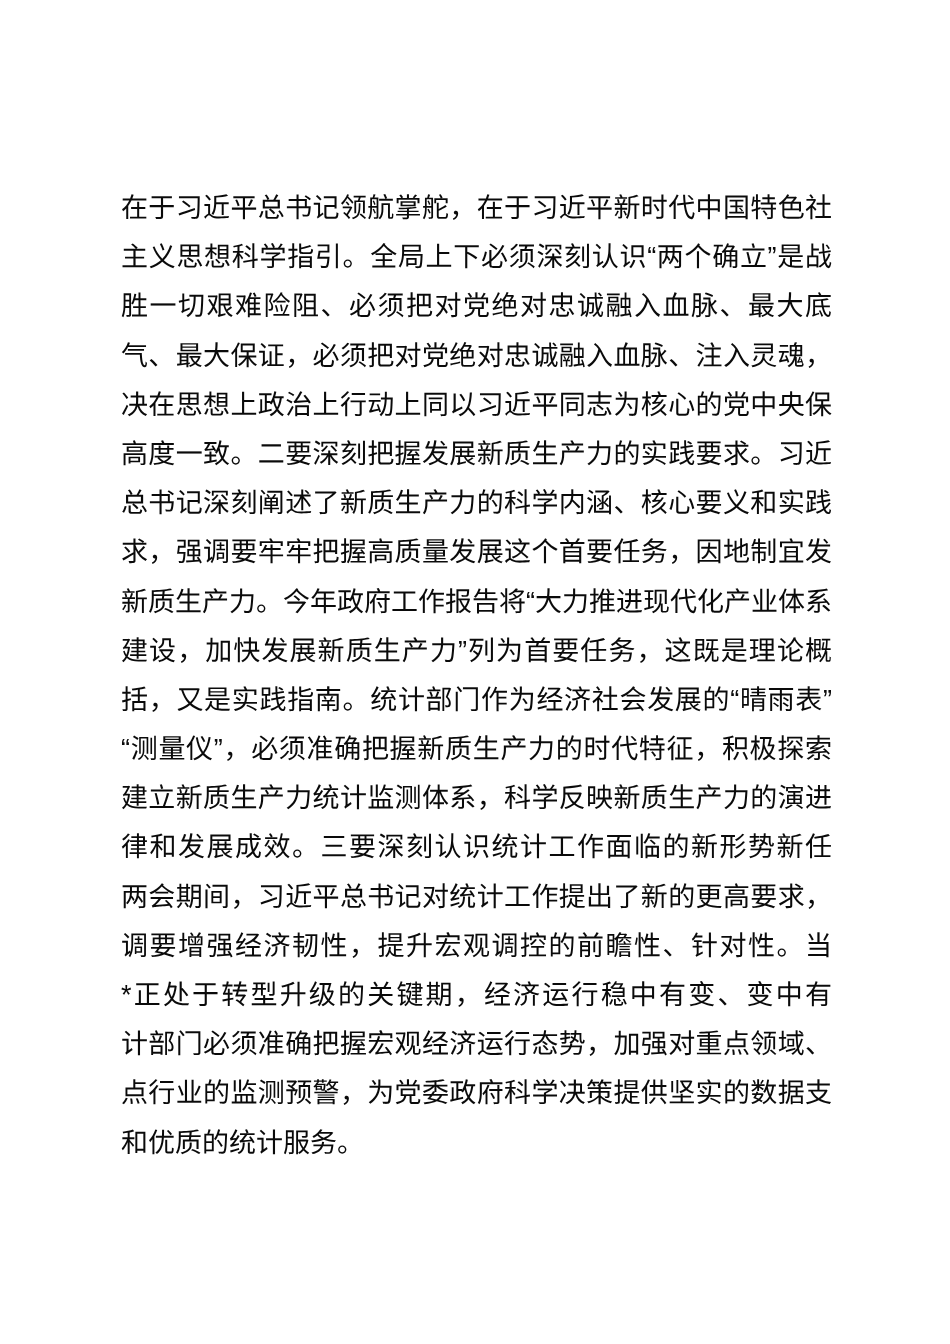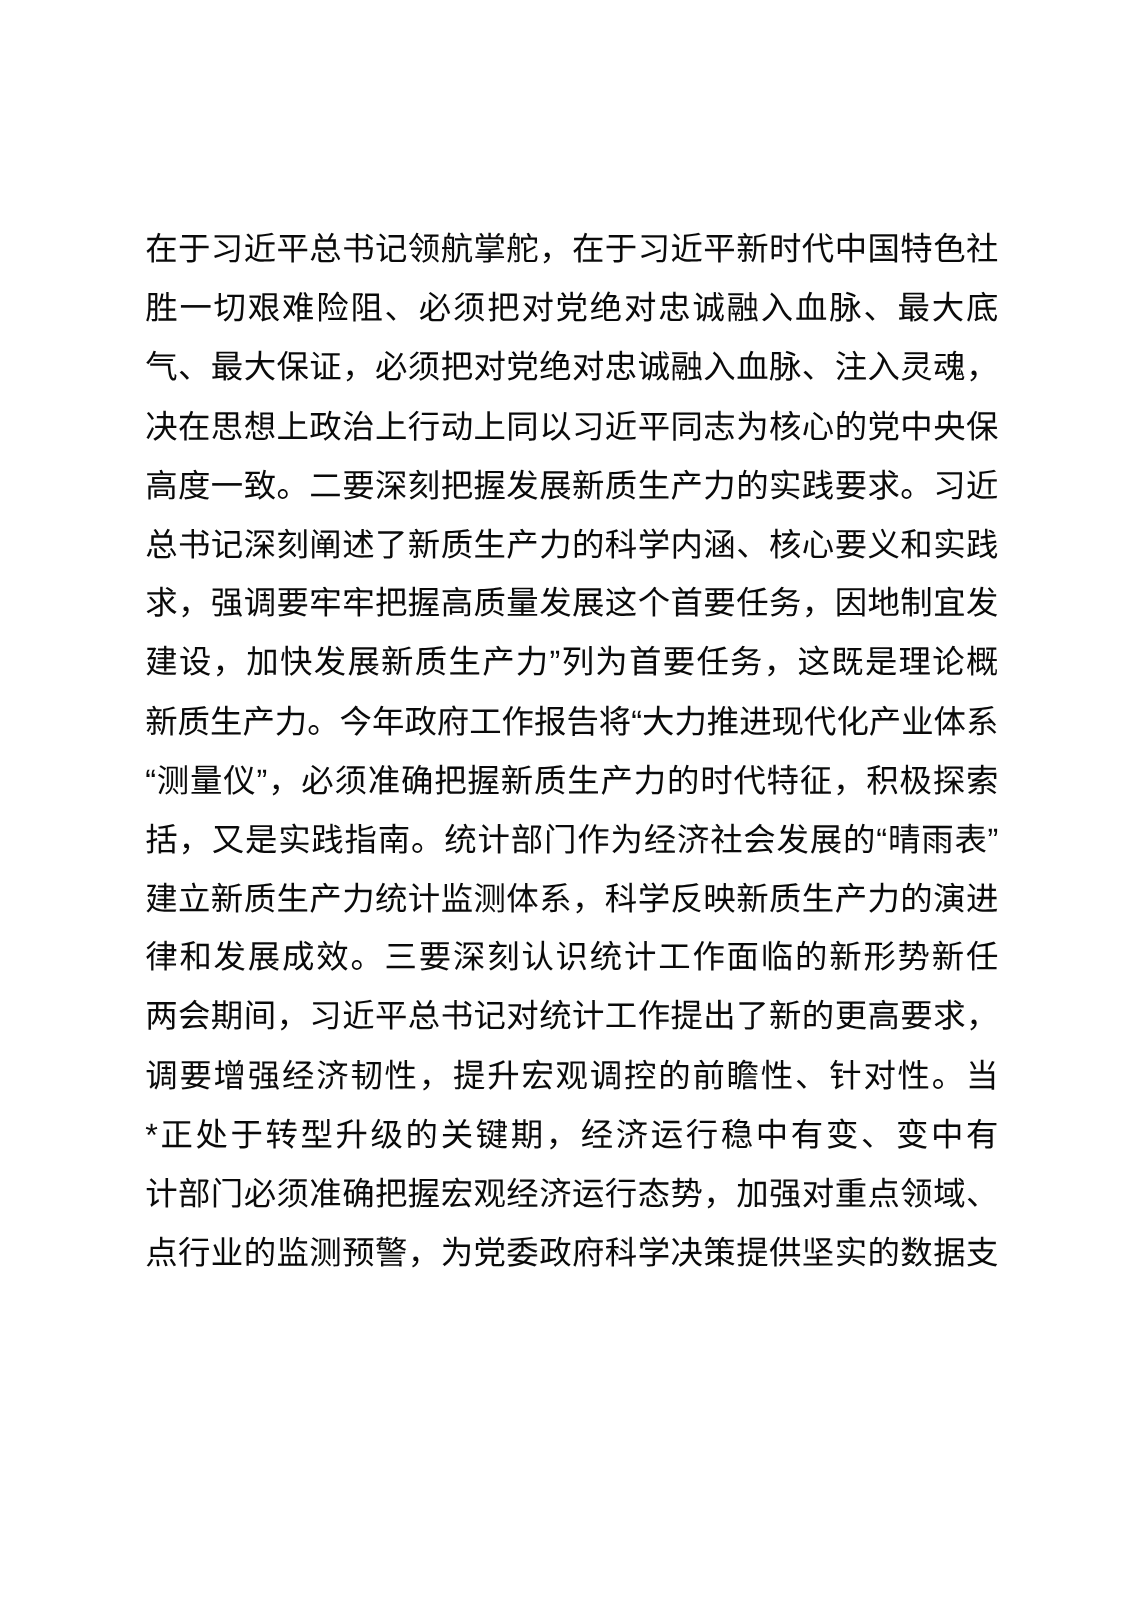--- a/index.html
+++ b/index.html
@@ -35,31 +35,33 @@
   .text-line.last {
     text-align-last: left;
   }
 </style>
 </head>
 <body>
 
 <div class="page">
   <div class="text-block">
     <div class="text-line">在于习近平总书记领航掌舵，在于习近平新时代中国特色社会</div>
+    <div class="text-line">主义思想科学指引。全局上下必须深刻认识“两个确立”是战</div>
     <div class="text-line">胜一切艰难险阻、必须把对党绝对忠诚融入血脉、最大底</div>
     <div class="text-line">气、最大保证，必须把对党绝对忠诚融入血脉、注入灵魂，坚</div>
     <div class="text-line">决在思想上政治上行动上同以习近平同志为核心的党中央保持</div>
     <div class="text-line">高度一致。二要深刻把握发展新质生产力的实践要求。习近平</div>
     <div class="text-line">总书记深刻阐述了新质生产力的科学内涵、核心要义和实践要</div>
     <div class="text-line">求，强调要牢牢把握高质量发展这个首要任务，因地制宜发展</div>
+    <div class="text-line">新质生产力。今年政府工作报告将“大力推进现代化产业体系</div>
     <div class="text-line">建设，加快发展新质生产力”列为首要任务，这既是理论概</div>
-    <div class="text-line">新质生产力。今年政府工作报告将“大力推进现代化产业体系</div>
+    <div class="text-line">括，又是实践指南。统计部门作为经济社会发展的“晴雨表”</div>
     <div class="text-line">“测量仪”，必须准确把握新质生产力的时代特征，积极探索</div>
-    <div class="text-line">括，又是实践指南。统计部门作为经济社会发展的“晴雨表”</div>
     <div class="text-line">建立新质生产力统计监测体系，科学反映新质生产力的演进规</div>
     <div class="text-line">律和发展成效。三要深刻认识统计工作面临的新形势新任务。</div>
     <div class="text-line">两会期间，习近平总书记对统计工作提出了新的更高要求，强</div>
     <div class="text-line">调要增强经济韧性，提升宏观调控的前瞻性、针对性。当前，*</div>
     <div class="text-line">*正处于转型升级的关键期，经济运行稳中有变、变中有忧，统</div>
     <div class="text-line">计部门必须准确把握宏观经济运行态势，加强对重点领域、重</div>
     <div class="text-line">点行业的监测预警，为党委政府科学决策提供坚实的数据支撑</div>
+    <div class="text-line last">和优质的统计服务。</div>
   </div>
 </div>
 
 </body></html>

